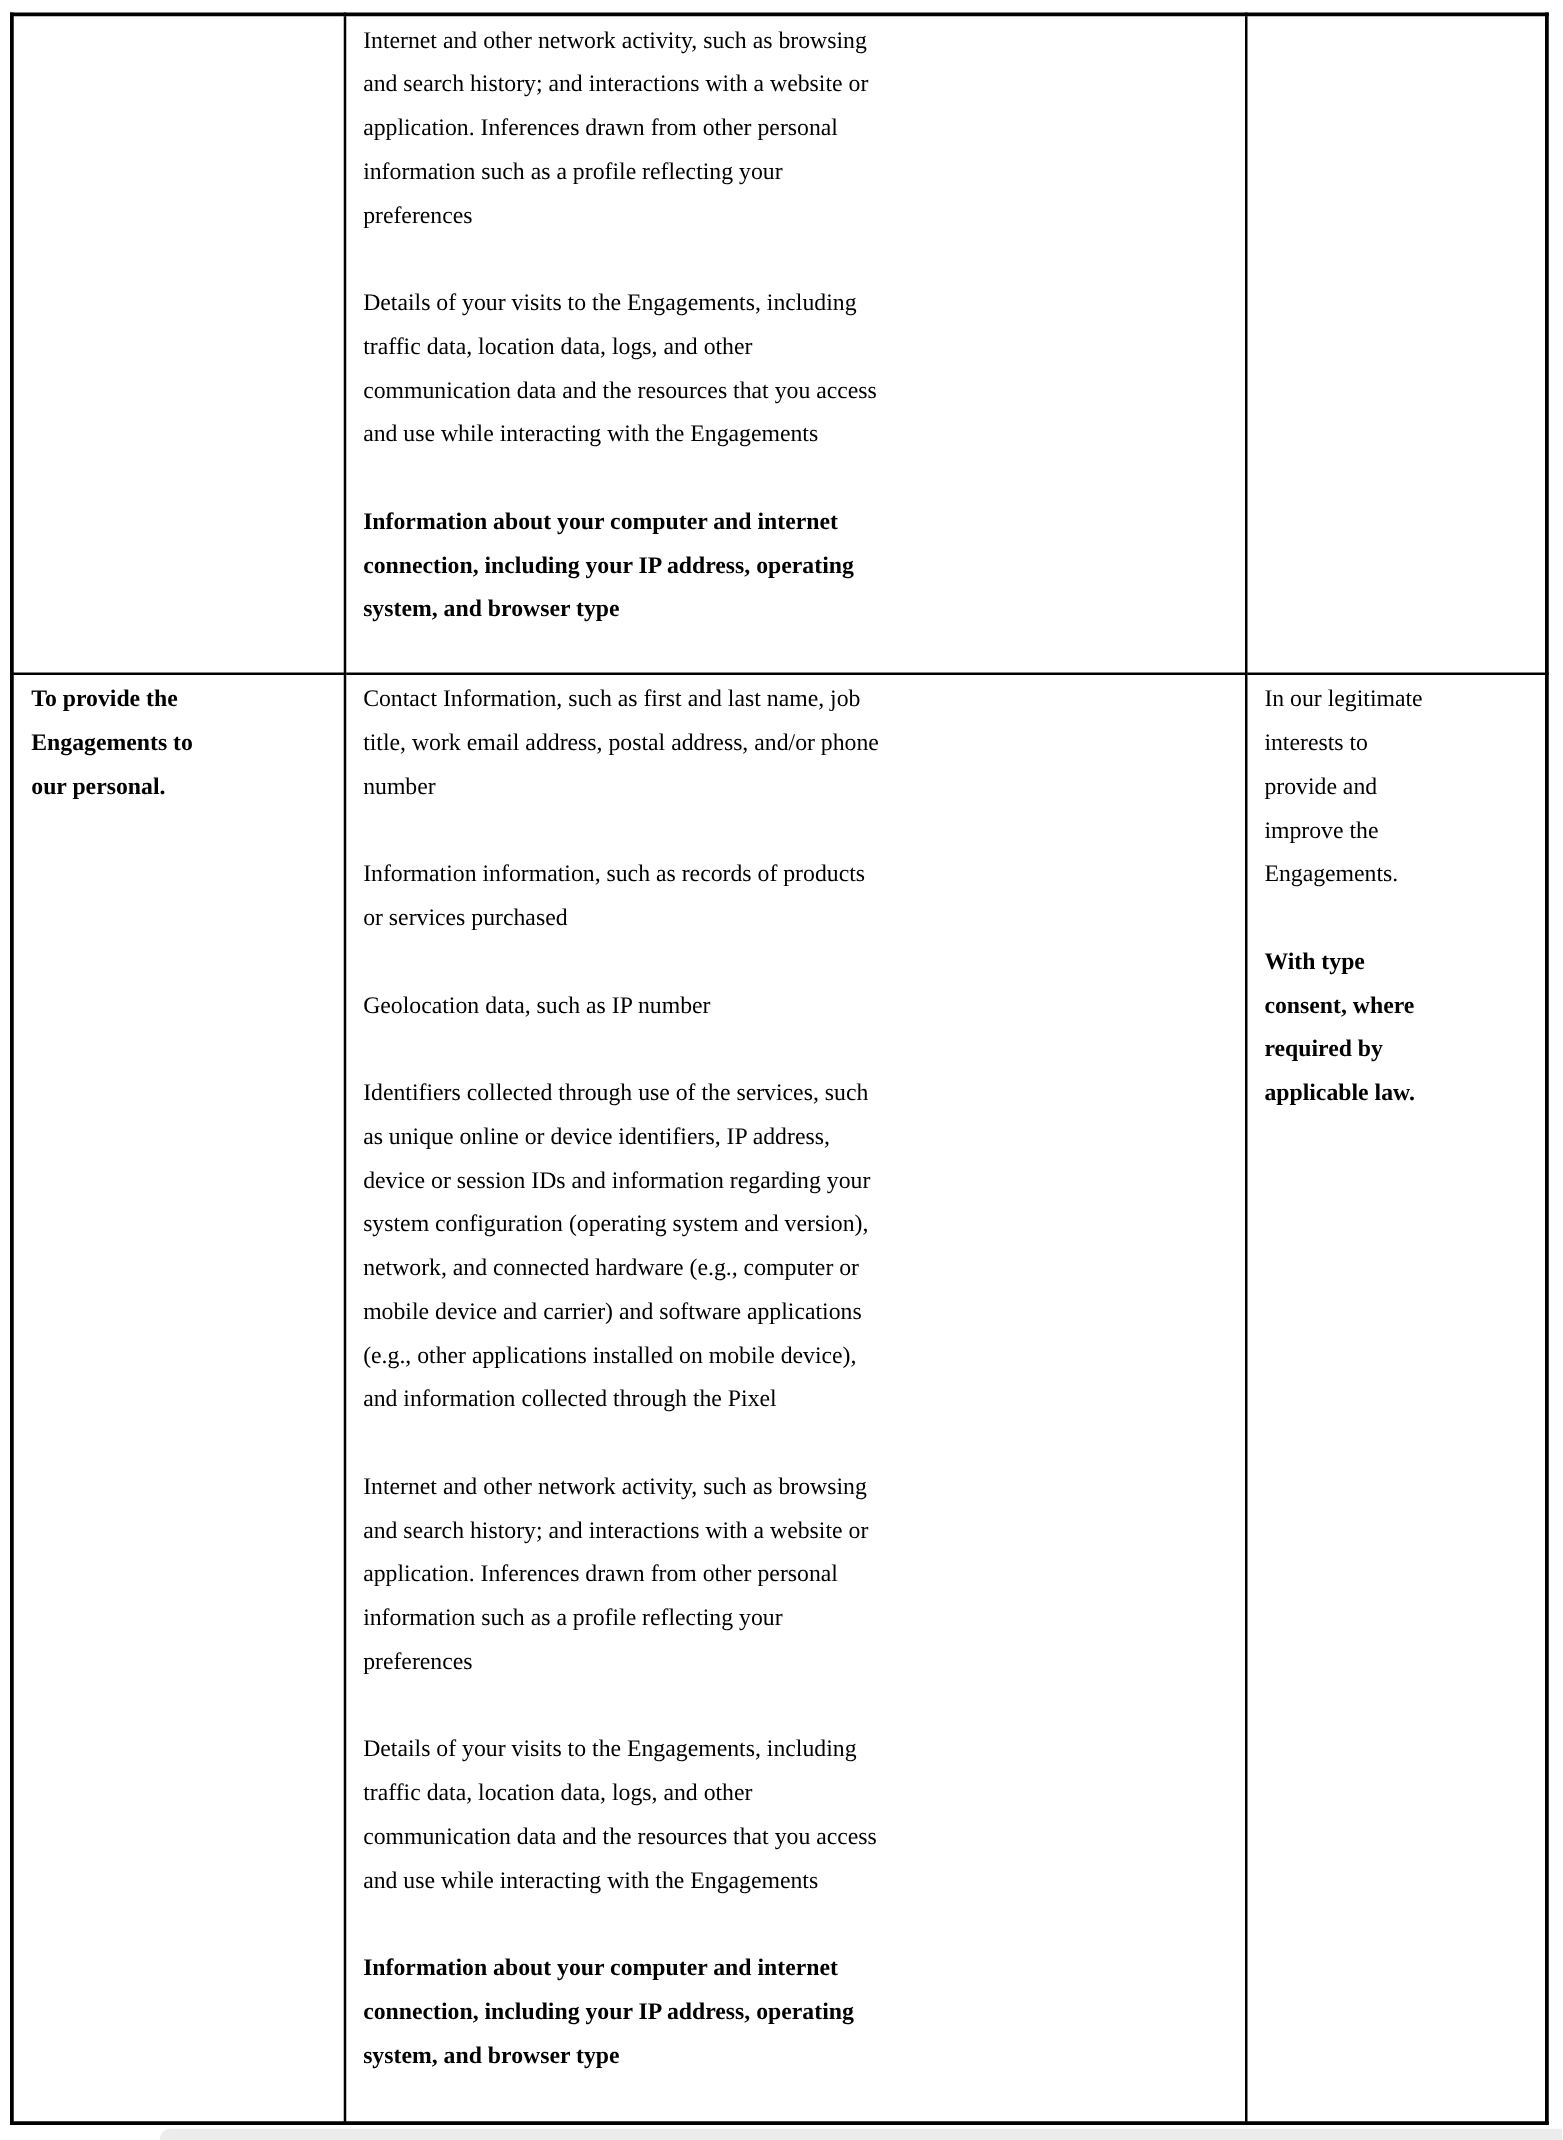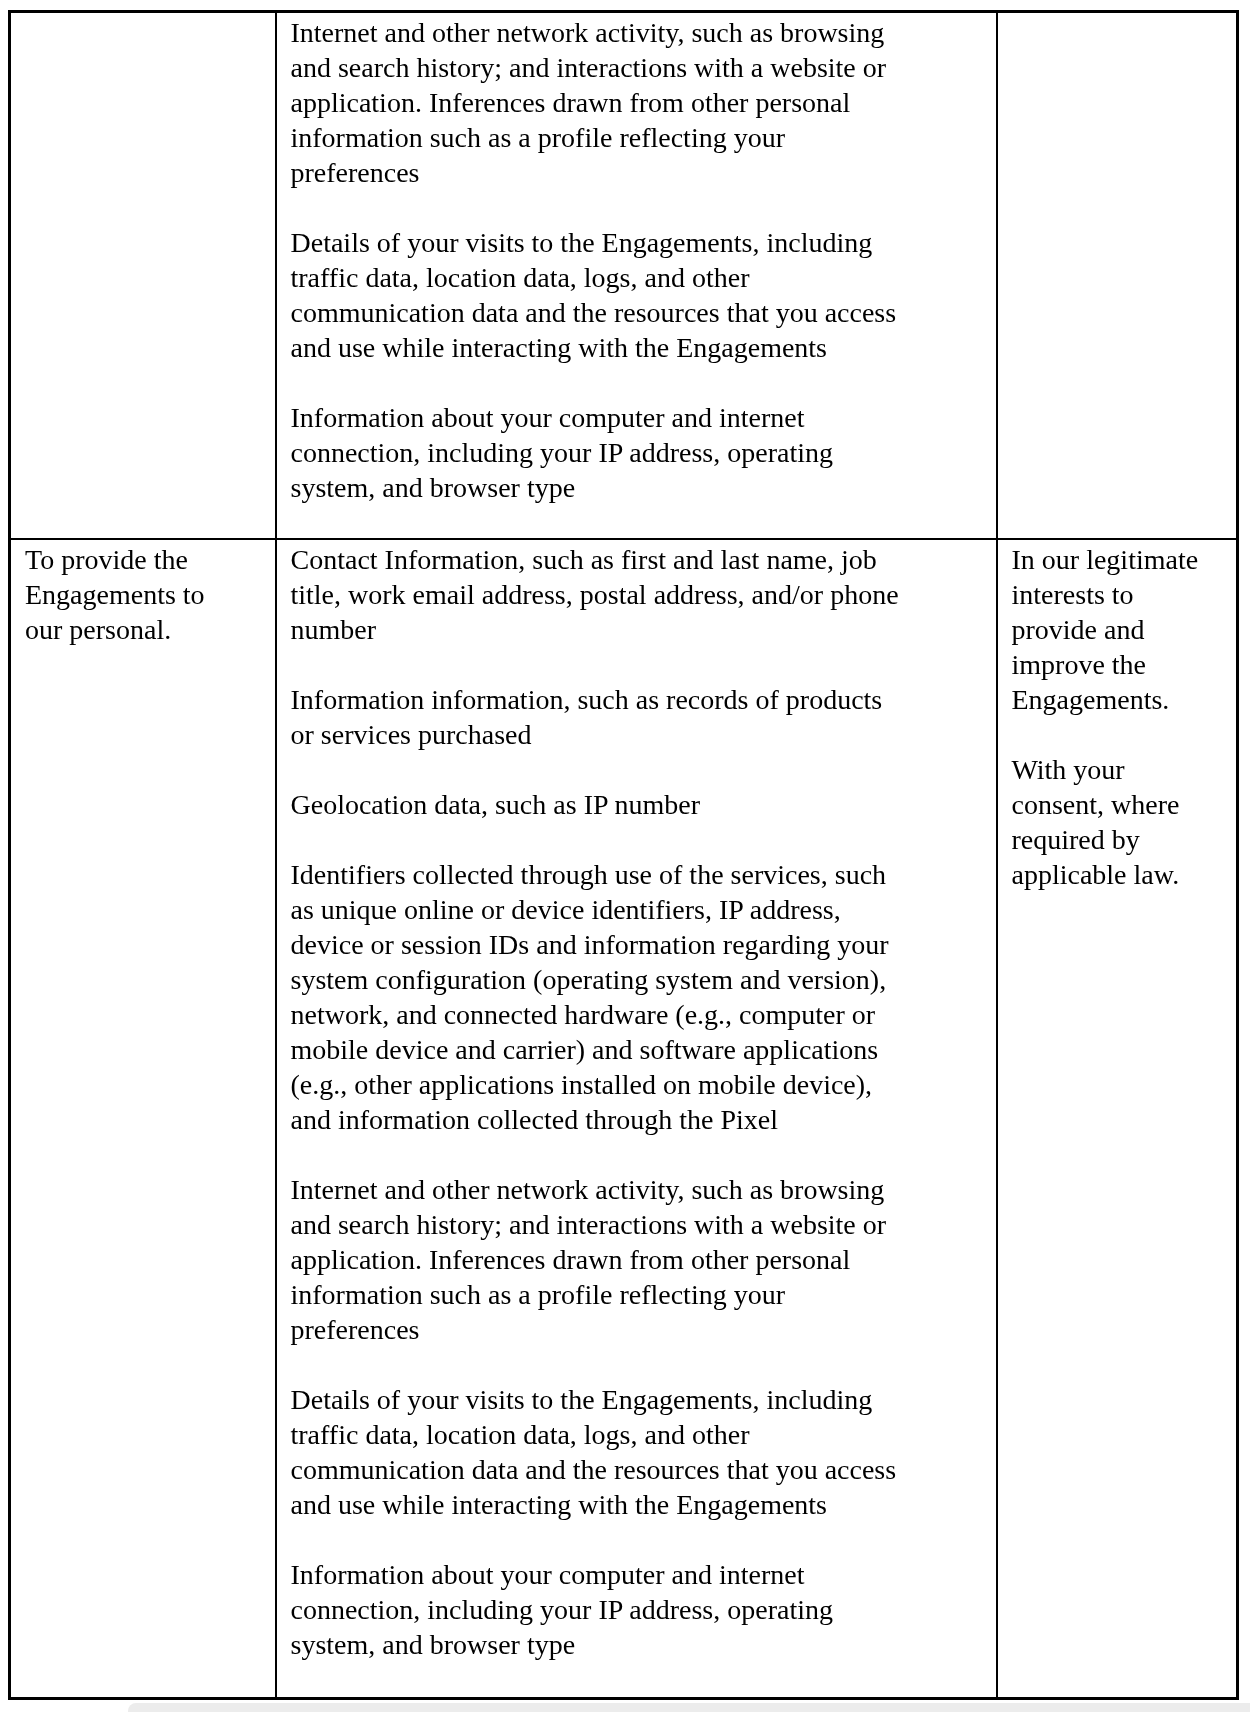--- a/index.html
+++ b/index.html
@@ -21,35 +21,35 @@
     left: 8px;
     top: 10px;
     width: 1228px;
     border-collapse: collapse;
     table-layout: fixed;
     border: 3px solid #000000;
   }
   table.policy-table td {
     border: 2px solid #000000;
     vertical-align: top;
-    font-size: 28px;
+    font-size: 19px;
     line-height: 35px;
     padding: 2px 12px 30px 14px;
     overflow: hidden;
   }
   td.col-purpose  { padding-left: 16px; }
   td.col-cats     { padding-left: 14px; }
   td.col-legal    { padding-left: 12px; margin-left: 36px; }
   tr.row-cont     { height: 527px; }
   tr.row-provide  { height: 1160px; }
   .policy-table p {
     margin: 0 0 35px 0;
     white-space: pre-line;
   }
-  .policy-table p:last-child { margin-bottom: 0; }
+  .policy-table p:last-child { margin-bottom: 0; font-weight: bold; }
   .page-edge-shadow {
     position: absolute;
     left: 128px;
     right: 0;
     top: 1703px;
     height: 9px;
     background: #ececec;
     border-top-left-radius: 8px;
   }
 </style>
@@ -120,21 +120,21 @@
         <p>Information about your computer and internet
 connection, including your IP address, operating
 system, and browser type</p>
       </td>
       <td class="col-legal">
         <p>In our legitimate
 interests to
 provide and
 improve the
 Engagements.</p>
-        <p>With your
+        <p>With type
 consent, where
 required by
 applicable law.</p>
       </td>
     </tr>
   </tbody>
     </table>
 
   <div class="page-edge-shadow"></div>
 </div>

